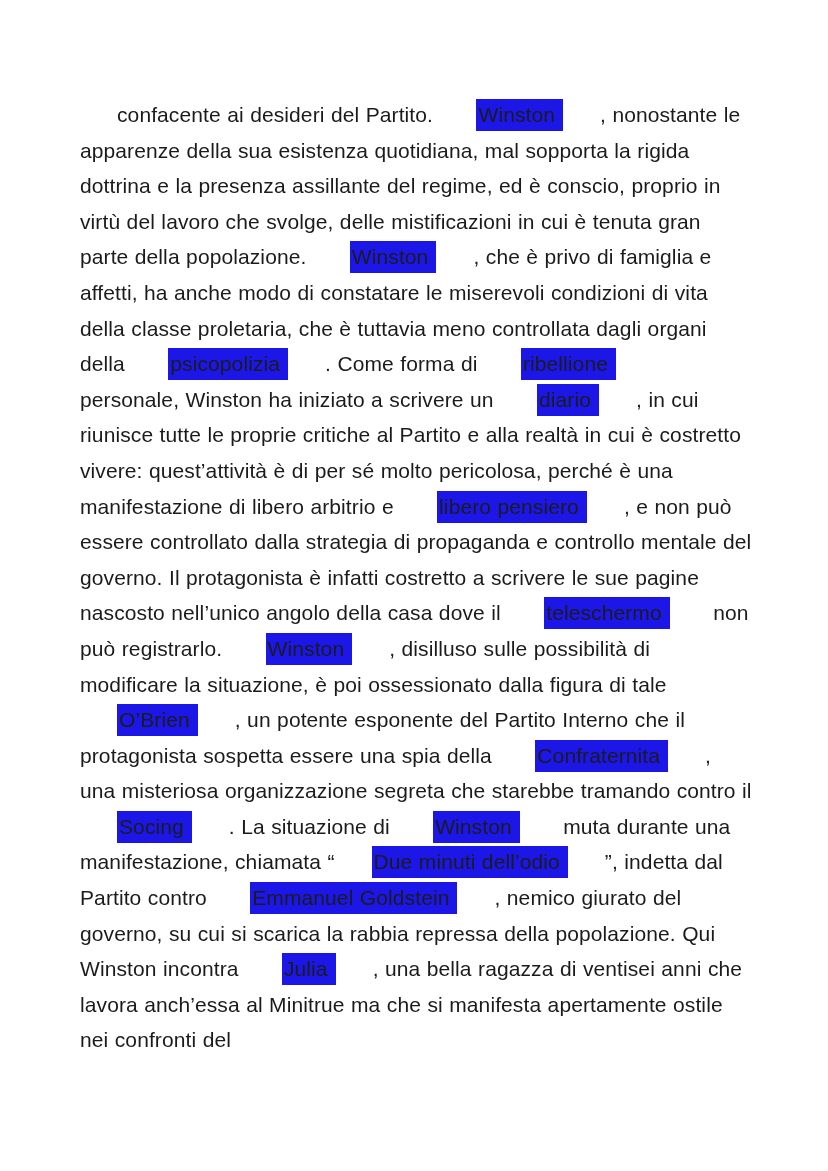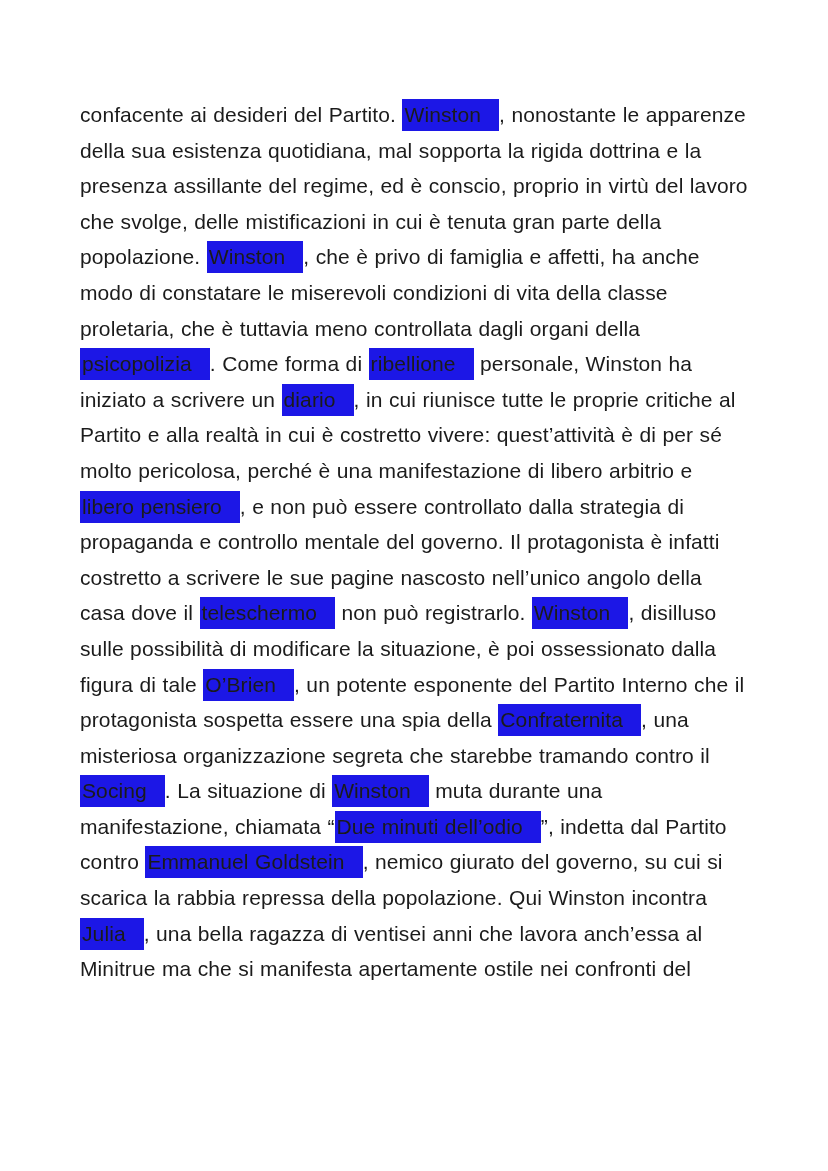--- a/index.html
+++ b/index.html
@@ -25,24 +25,25 @@
     width: 672px;
     font-size: 21px;
     line-height: 35.6px;
     letter-spacing: 0.1px;
     color: var(--text-color, #1b1b1b);
     text-align: left;
     word-spacing: 0.5px;
   }
   .doc-paragraph span {
     white-space: pre-wrap;
+    margin-left: 37px;
   }
   .hl {
     background-color: var(--hl-color, #1c17e6);
-    padding: 4px 18px 5px 2px;
+    padding: 4px 8px 5px 2px;
     -webkit-box-decoration-break: clone;
     box-decoration-break: clone;
   }
 </style>
 </head>
 <body>
 
 <div class="page">
   <p class="doc-paragraph"><span>confacente ai desideri del Partito. </span><span class="hl">Winston</span><span>, nonostante le apparenze della sua esistenza quotidiana, mal sopporta la rigida dottrina e la presenza assillante del regime, ed è conscio, proprio in virtù del lavoro che svolge, delle mistificazioni in cui è tenuta gran parte della popolazione. </span><span class="hl">Winston</span><span>, che è privo di famiglia e affetti, ha anche modo di constatare le miserevoli condizioni di vita della classe proletaria, che è tuttavia meno controllata dagli organi della </span><span class="hl">psicopolizia</span><span>. Come forma di </span><span class="hl">ribellione</span><span> personale, Winston ha iniziato a scrivere un </span><span class="hl">diario</span><span>, in cui riunisce tutte le proprie critiche al Partito e alla realtà in cui è costretto vivere: quest’attività è di per sé molto pericolosa, perché è una manifestazione di libero arbitrio e </span><span class="hl">libero pensiero</span><span>, e non può essere controllato dalla strategia di propaganda e controllo mentale del governo. Il protagonista è infatti costretto a scrivere le sue pagine nascosto nell’unico angolo della casa dove il </span><span class="hl">teleschermo</span><span> non può registrarlo. </span><span class="hl">Winston</span><span>, disilluso sulle possibilità di modificare la situazione, è poi ossessionato dalla figura di tale </span><span class="hl">O’Brien</span><span>, un potente esponente del Partito Interno che il protagonista sospetta essere una spia della </span><span class="hl">Confraternita</span><span>, una misteriosa organizzazione segreta che starebbe tramando contro il </span><span class="hl">Socing</span><span>. La situazione di </span><span class="hl">Winston</span><span> muta durante una manifestazione, chiamata “</span><span class="hl">Due minuti dell’odio</span><span>”, indetta dal Partito contro </span><span class="hl">Emmanuel Goldstein</span><span>, nemico giurato del governo, su cui si scarica la rabbia repressa della popolazione. Qui Winston incontra </span><span class="hl">Julia</span><span>, una bella ragazza di ventisei anni che lavora anch’essa al Minitrue ma che si manifesta apertamente ostile nei confronti del</span></p>
 </div>

